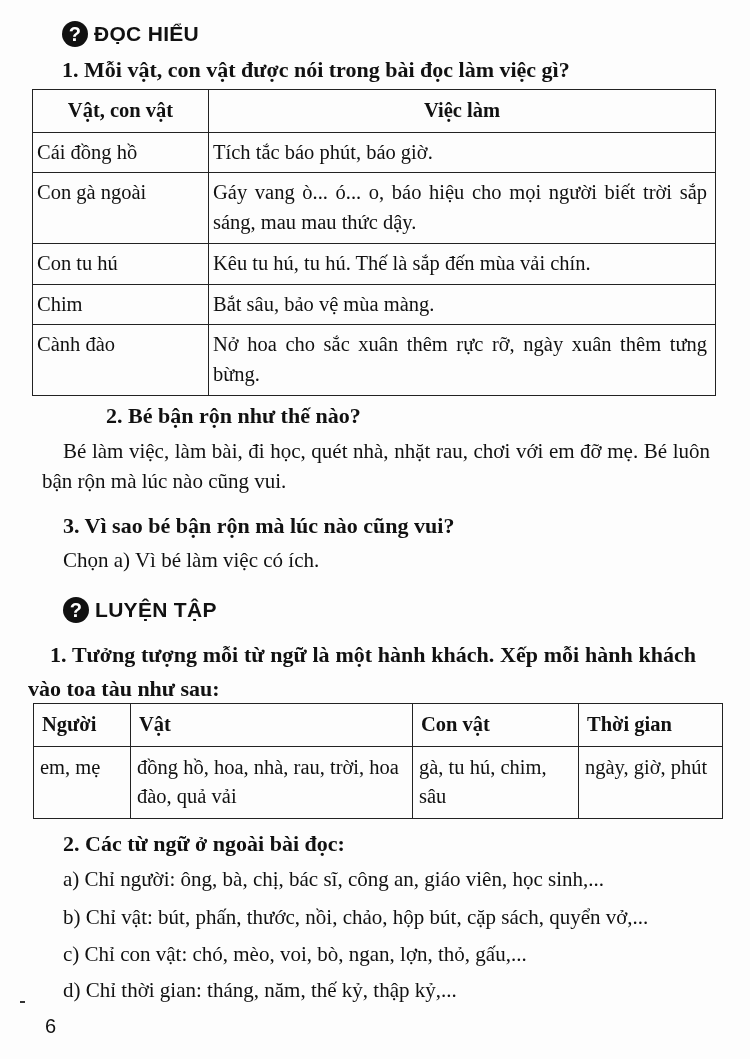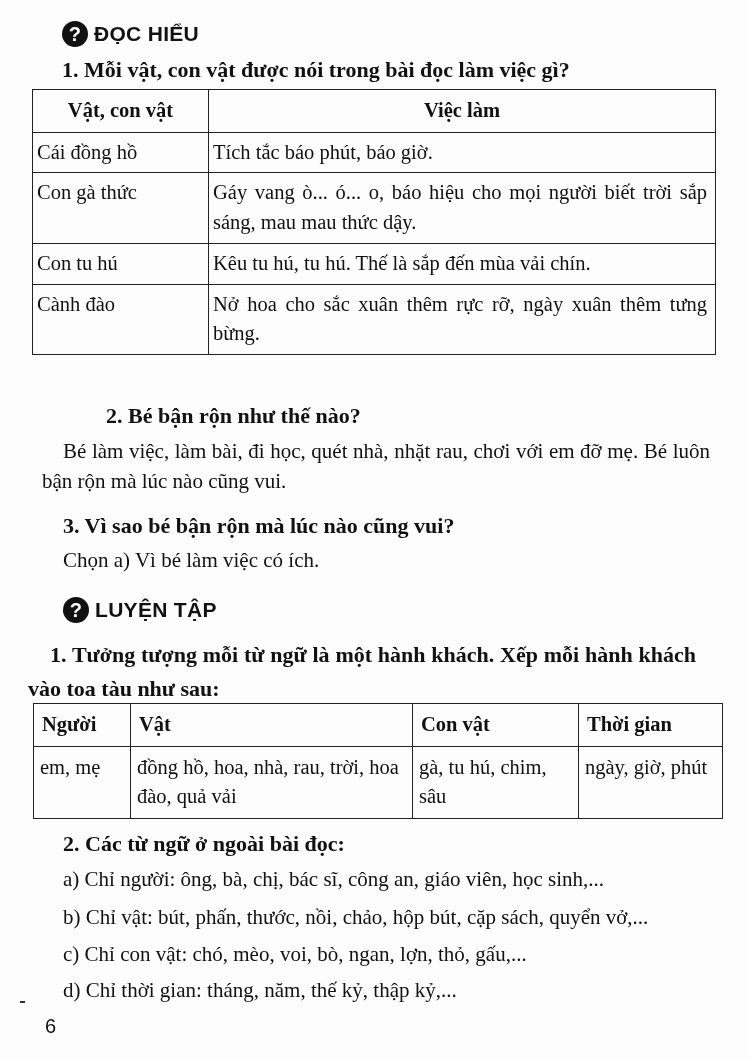--- a/index.html
+++ b/index.html
@@ -64,26 +64,30 @@
     <tbody>
         <tr>
       <th style="height:26px;">Vật, con vật</th>
       <th>Việc làm</th>
     </tr>
     <tr>
       <td style="height:28px;">Cái đồng hồ</td>
       <td>Tích tắc báo phút, báo giờ.</td>
     </tr>
     <tr>
-      <td style="height:58px;">Con gà thức</td>
+      <td style="height:58px;">Con gà ngoài</td>
       <td class="just">Gáy vang ò... ó... o, báo hiệu cho mọi người biết trời sắp sáng, mau mau thức dậy.</td>
     </tr>
     <tr>
       <td style="height:28px;">Con tu hú</td>
       <td>Kêu tu hú, tu hú. Thế là sắp đến mùa vải chín.</td>
+    </tr>
+    <tr>
+      <td style="height:28px;">Chim</td>
+      <td>Bắt sâu, bảo vệ mùa màng.</td>
     </tr>
     <tr>
       <td style="height:58px;">Cành đào</td>
       <td class="just">Nở hoa cho sắc xuân thêm rực rỡ, ngày xuân thêm tưng bừng.</td>
     </tr>
   </tbody>
     </table>
 
   <div class="q" style="left:63px; top:403px;margin-left:43px;">2. Bé bận rộn như thế nào?</div>
   <div class="p" style="left:42px; top:436px; width:668px; text-indent:21px; text-align:justify;">Bé làm việc, làm bài, đi học, quét nhà, nhặt rau, chơi với em đỡ mẹ. Bé luôn bận rộn mà lúc nào cũng vui.</div>

